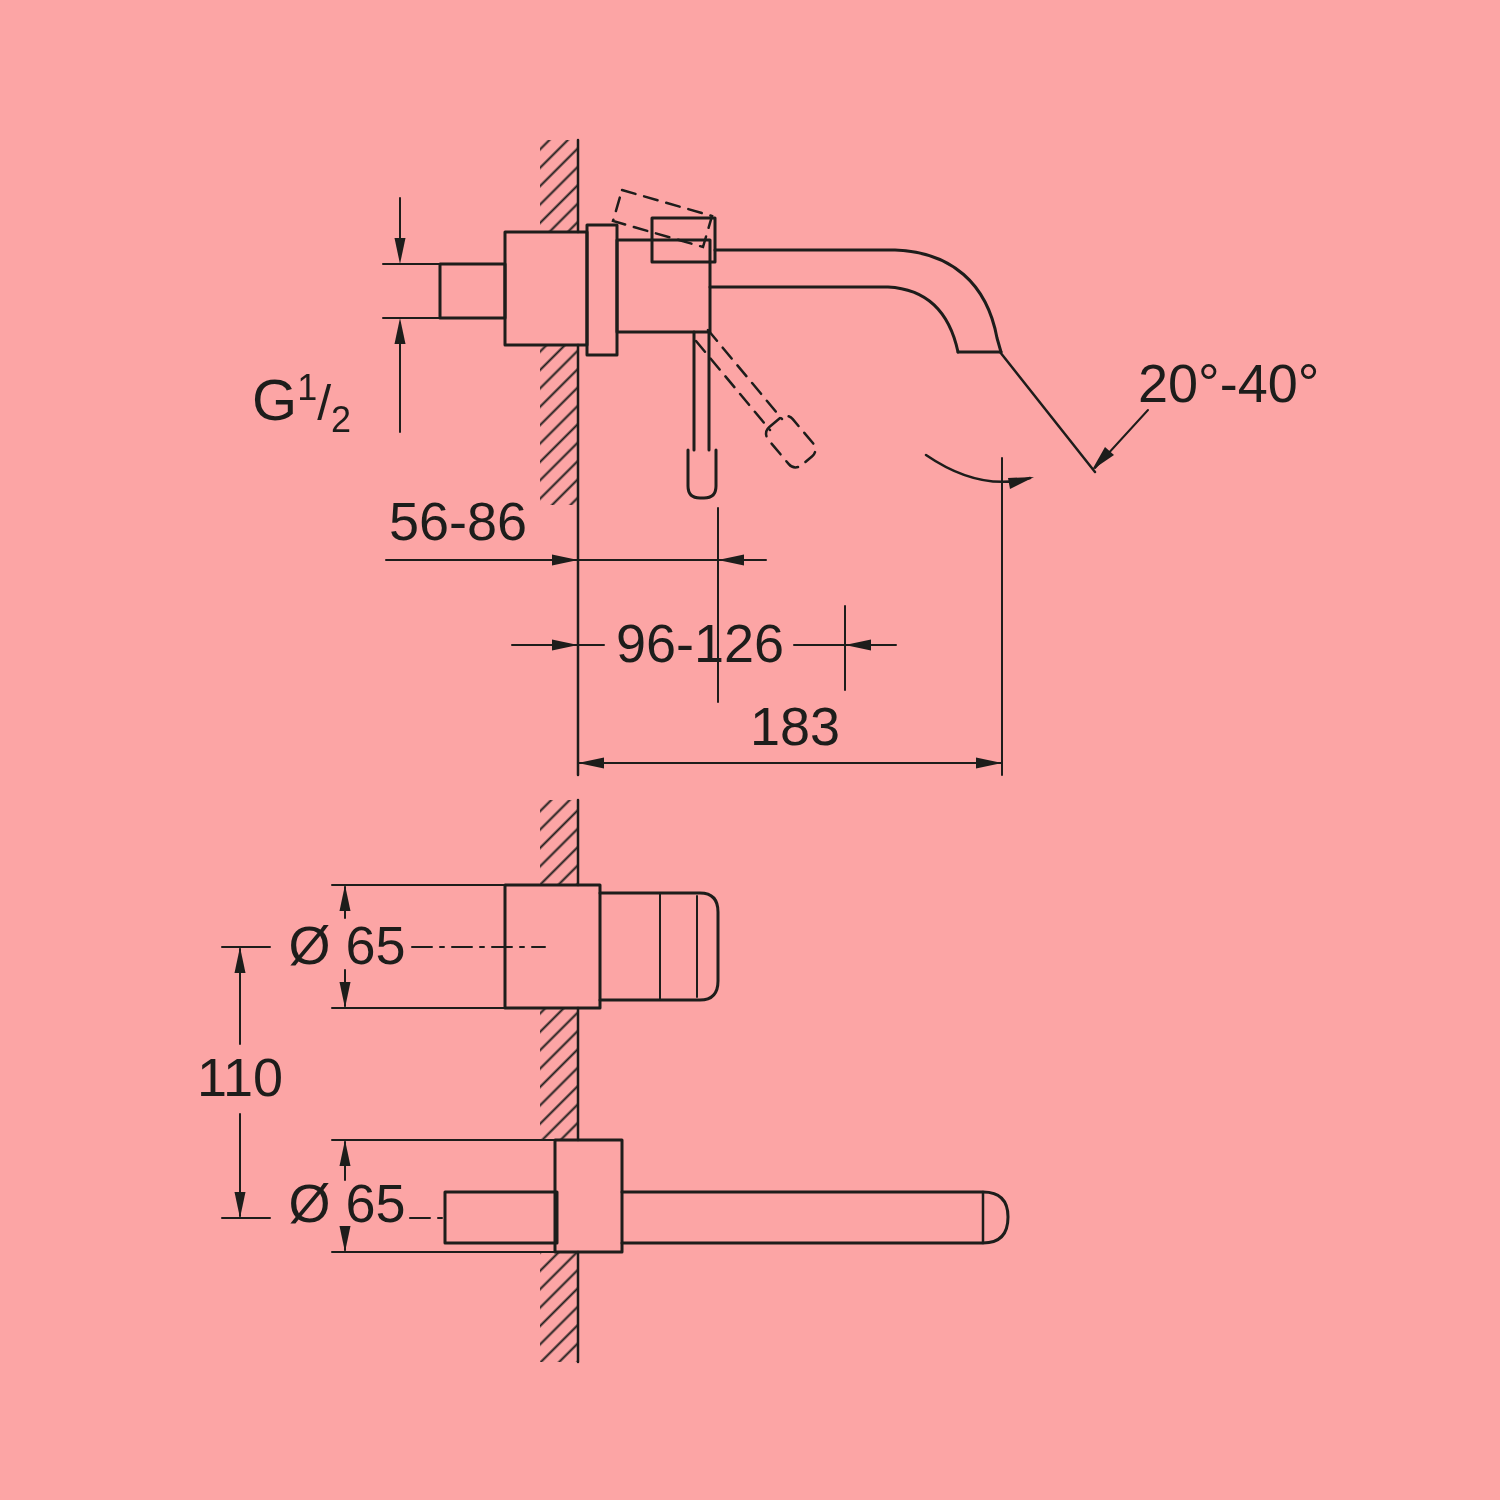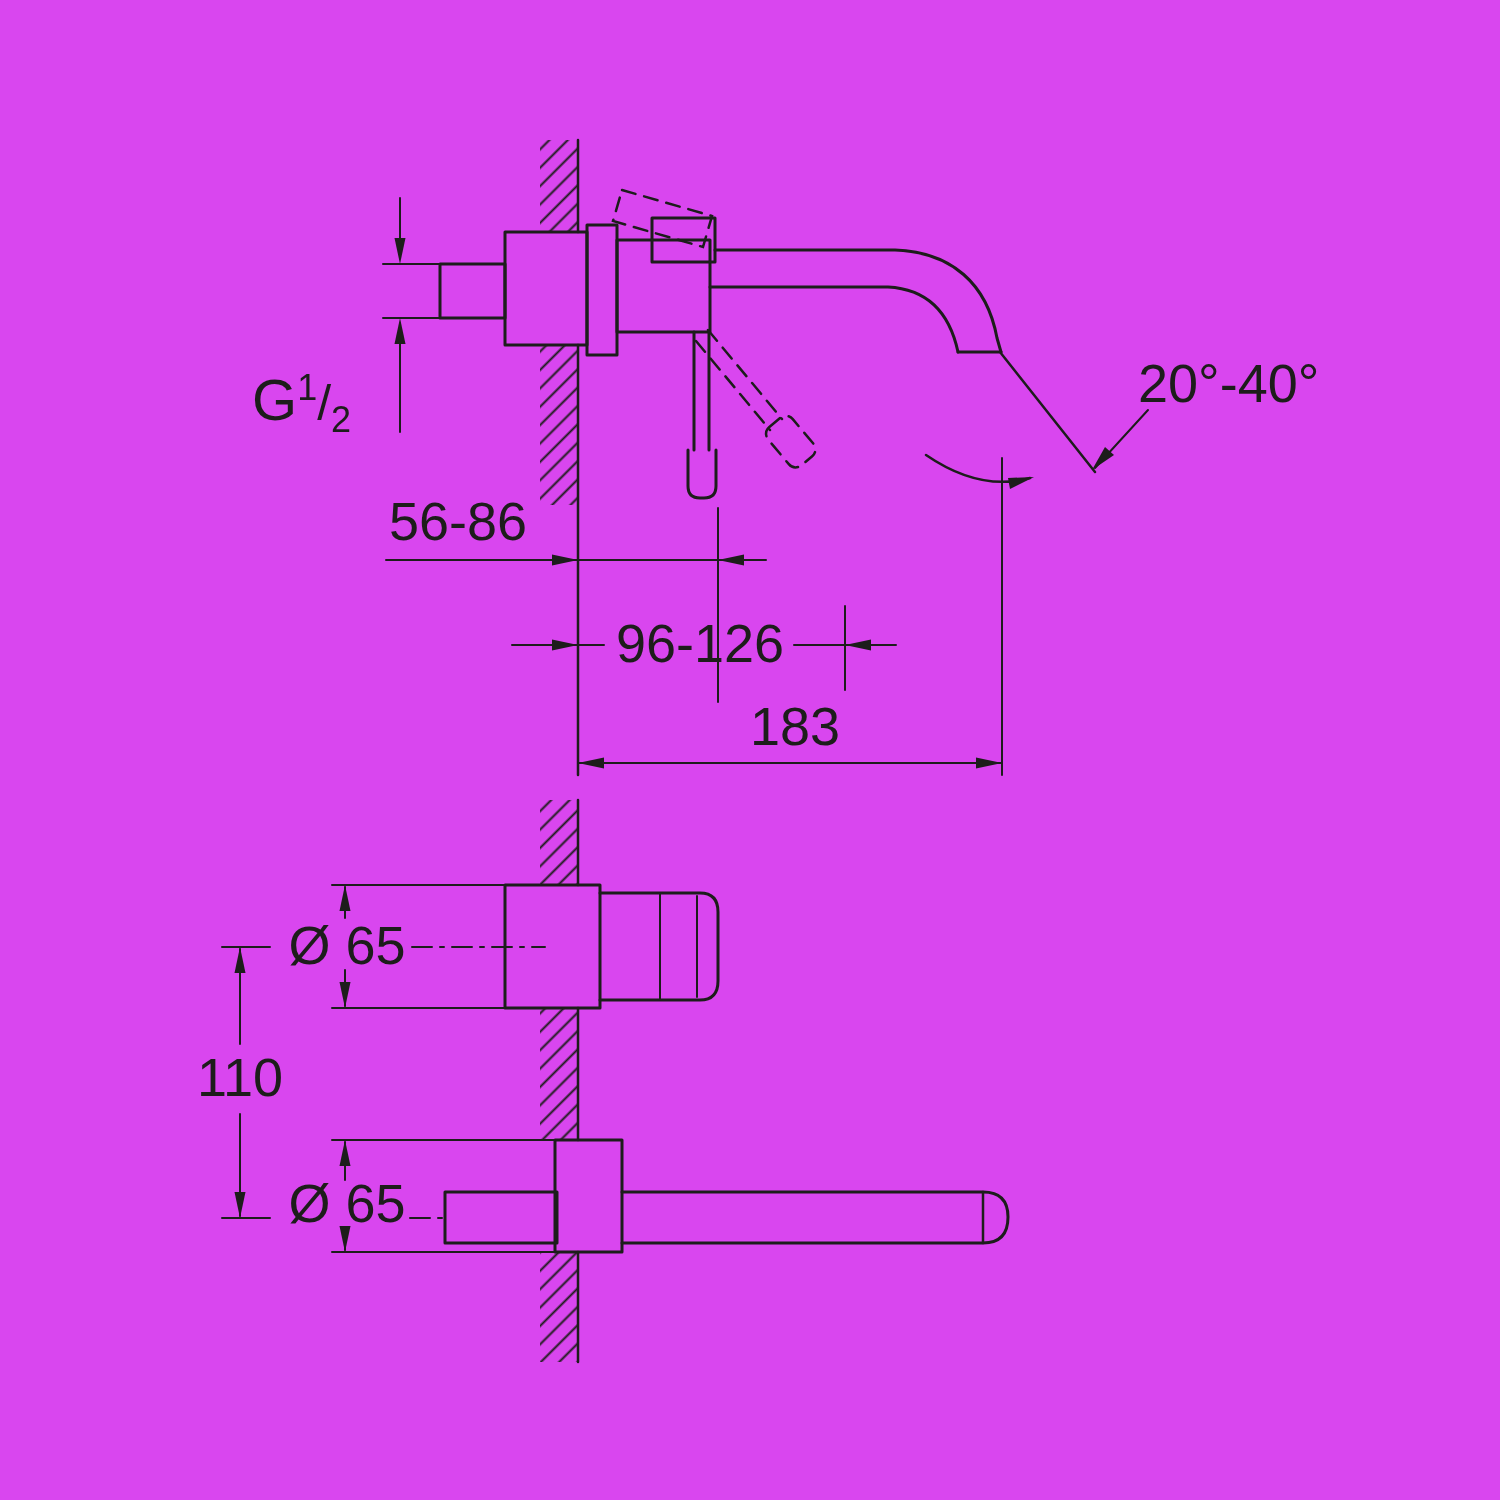--- a/index.html
+++ b/index.html
@@ -1,16 +1,16 @@
 <!DOCTYPE html>
 <html><head>
 <meta charset="utf-8">
 <style>
   html,body{margin:0;padding:0;background:#ffffff;}
-  .page{width:1500px;height:1500px;background:#d946ef;position:relative;overflow:hidden;}
+  .page{width:1500px;height:1500px;background:#fca5a5;position:relative;overflow:hidden;}
   svg{display:block;width:100%;height:100%;}
   .s3{stroke:#1d1d1b;stroke-width:3;fill:none;stroke-linecap:round;stroke-linejoin:round;}
   .s25{stroke:#1d1d1b;stroke-width:2.5;fill:none;stroke-linecap:round;}
   .s2{stroke:#1d1d1b;stroke-width:2;fill:none;stroke-linecap:round;}
   .dashd{stroke-dasharray:14 9;}
   .cl{stroke-dasharray:20 8 4 8;}
   .fillk{fill:#1d1d1b;stroke:none;}
   text{font-family:"Liberation Sans", sans-serif;font-size:54px;fill:#1d1d1b;}
   .sup{font-size:36px;}
   .slash{font-size:50px;}

